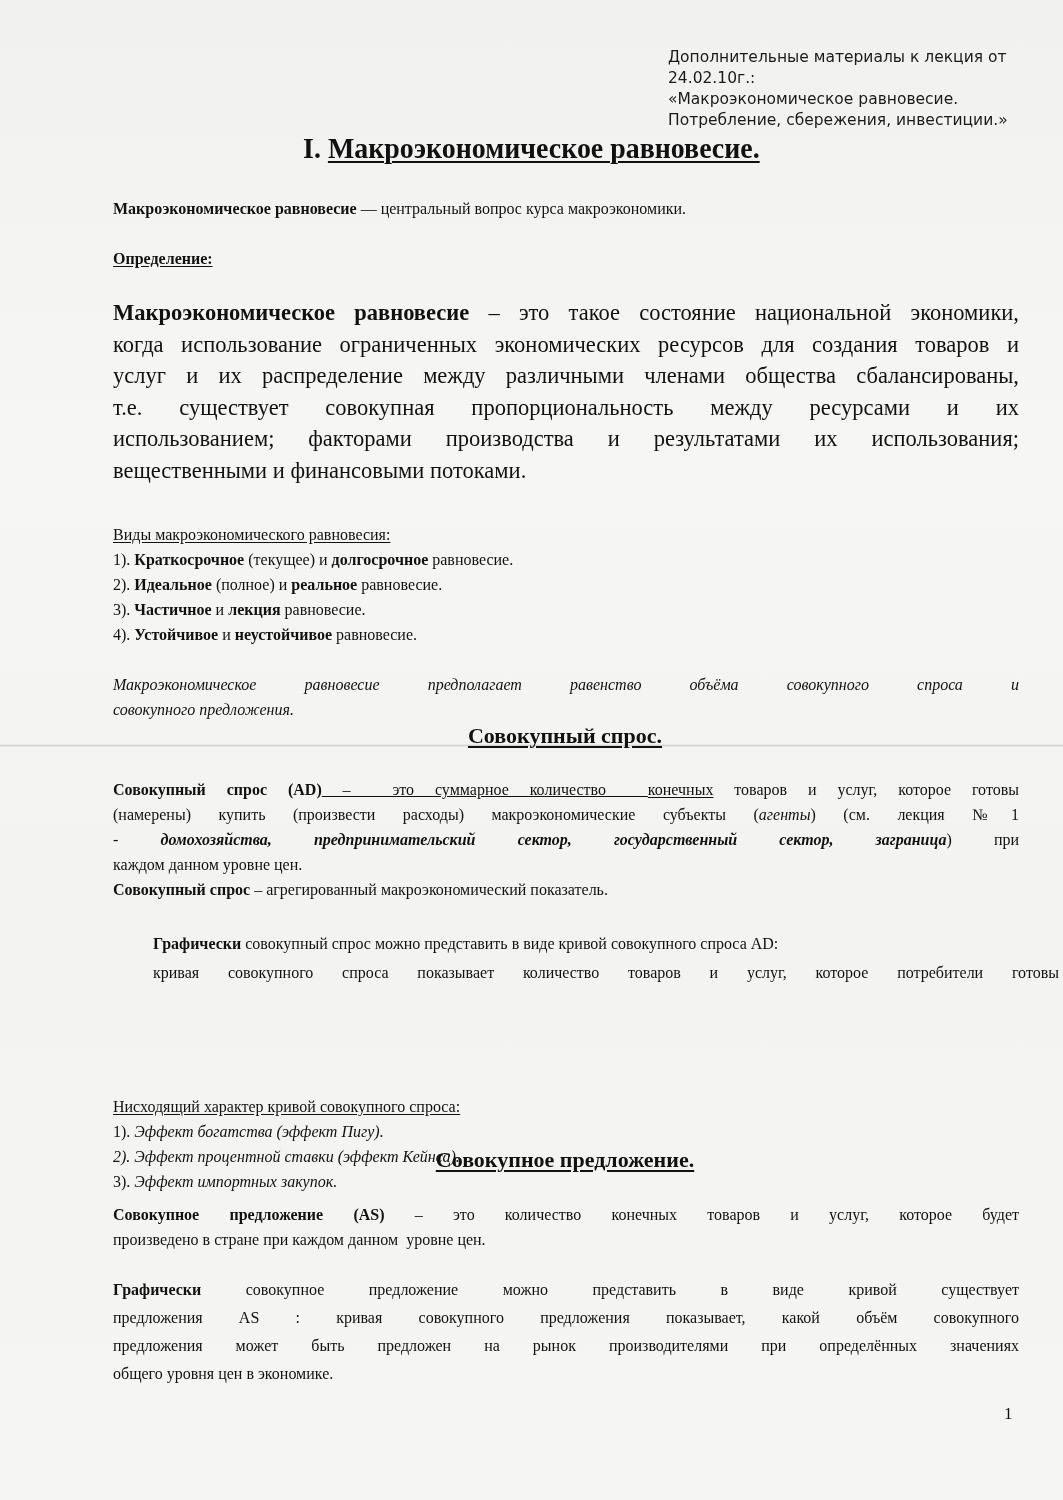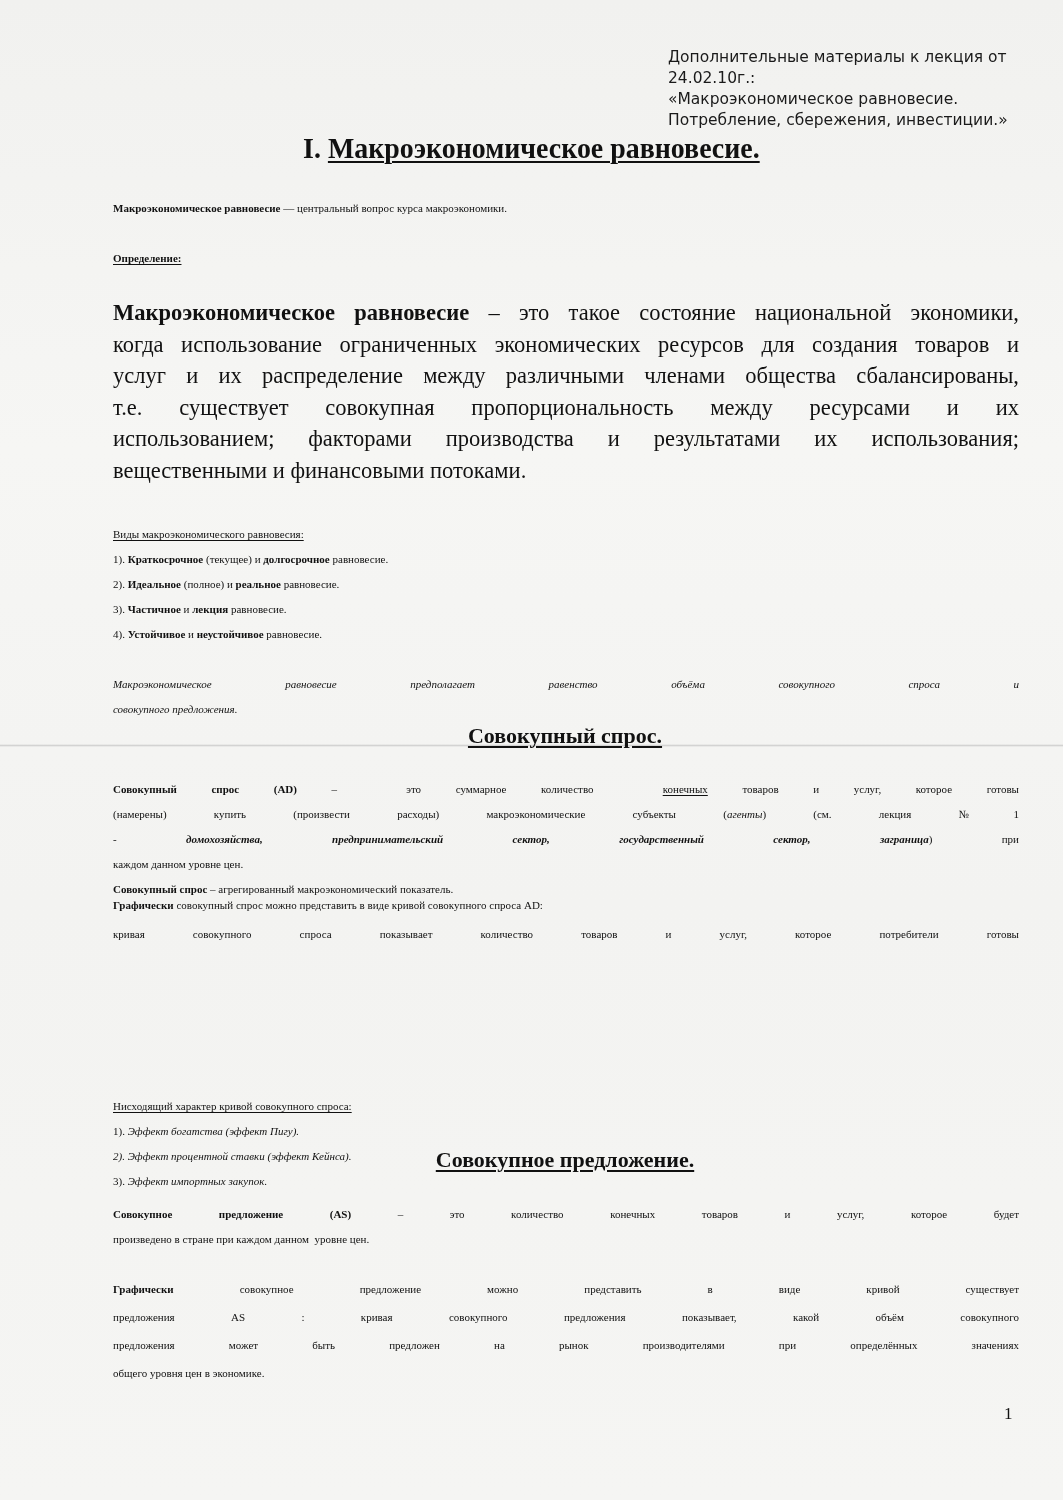--- a/index.html
+++ b/index.html
@@ -29,21 +29,21 @@
     font-size: 30px; font-weight: bold; line-height: 36px;
     transform: scaleX(0.93); transform-origin: 530px 0;
   }
   .h1 .u { text-decoration: underline; text-decoration-thickness: 2px; text-underline-offset: 3px; }
   .h2 {
     left: 0; width: 1130px; text-align: center;
     font-size: 22px; font-weight: bold; line-height: 28px;
     text-decoration: underline; text-decoration-thickness: 2px; text-underline-offset: 3px;
   }
   .p {
-    left: 113px; width: 906px; font-size: 11px; line-height: 25px;
+    left: 113px; width: 906px; font-size: 16px; line-height: 25px;
     text-align: justify;
   }
   .p.big { font-size: 22.5px; line-height: 31.5px; }
   .ul { text-decoration: underline; text-underline-offset: 2px; }
   .list div { margin: 0; }
   b { font-weight: bold; }
   i { font-style: italic; }
   .page-num { left: 1004px; top: 1404px; font-size: 17px; }
   .justify-last { text-align-last: justify; }
 </style>
@@ -90,28 +90,28 @@
 </div>
 
 <div class="abs p" style="top:672px;">
   <i class="justify-last" style="display:block;">Макроэкономическое равновесие предполагает равенство объёма совокупного спроса и</i>
   <i style="display:block;">совокупного предложения.</i>
 </div>
 
 <div class="abs h2" style="top:722px;">Совокупный спрос.</div>
 
 <div class="abs p" style="top:777px;">
-  <div class="justify-last"><b>Совокупный спрос (AD)</b><span style="white-space:pre;"> –  это суммарное количество  </span><span class="ul">конечных</span><span> товаров и услуг, которое готовы</span></div>
+  <div class="justify-last"><b>Совокупный спрос (AD)</b><span style="white-space:pre;text-decoration:underline;"> –  это суммарное количество  </span><span class="ul">конечных</span><span> товаров и услуг, которое готовы</span></div>
   <div class="justify-last"><span>(намерены) купить (произвести расходы) макроэкономические субъекты (</span><i>агенты</i><span>) (см. лекция №1</span></div>
   <div class="justify-last"><span>- </span><b><i>домохозяйства, предпринимательский сектор, государственный сектор, заграница</i></b><span>) при</span></div>
   <div>каждом данном уровне цен.</div>
   <div><b>Совокупный спрос</b><span> – агрегированный макроэкономический показатель.</span></div>
 </div>
 
-<div class="abs p" style="top:893px;">
+<div class="abs p" style="top:931px;margin-left:40px;">
   <div><b>Графически</b><span> совокупный спрос можно представить в виде кривой совокупного спроса AD:</span></div>
   <div class="justify-last" style="margin-top:4px;">кривая совокупного спроса показывает количество товаров и услуг, которое потребители готовы</div>
 </div>
 
 <div class="abs p list" style="top:1049px;margin-top:45px;">
   <div class="ul" style="display:inline-block;">Нисходящий характер кривой совокупного спроса:</div>
   <div><span>1). </span><i>Эффект богатства (эффект Пигу).</i></div>
   <div><i>2). </i><i>Эффект процентной ставки (эффект Кейнса).</i></div>
   <div><span>3). </span><i>Эффект импортных закупок.</i></div>
 </div>

